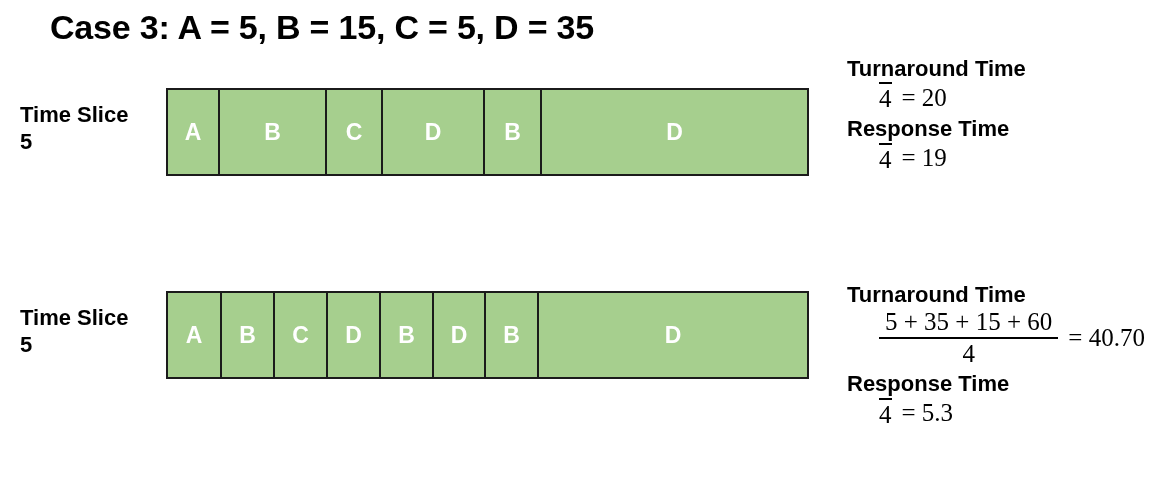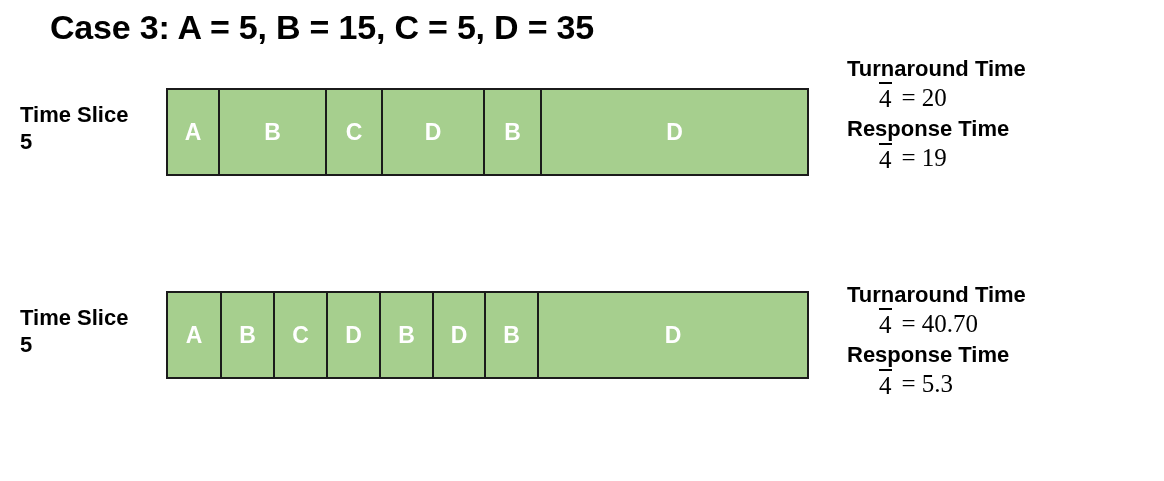--- a/index.html
+++ b/index.html
@@ -197,20 +197,21 @@
       <span class="equals-value">= 19</span>
     </div>
   </div>
 </div>
 
 <div class="metrics" id="metrics-1">
   <div class="metric-block">
     <div class="metric-title">Turnaround Time</div>
     <div class="fraction-line">
       <span class="fraction">
+        <span class="numerator">5 + 35 + 15 + 60</span>
         <span class="bar-line"></span>
         <span class="denominator">4</span>
       </span>
       <span class="equals-value">= 40.70</span>
     </div>
   </div>
   <div class="metric-block">
     <div class="metric-title">Response Time</div>
     <div class="fraction-line">
       <span class="fraction">

